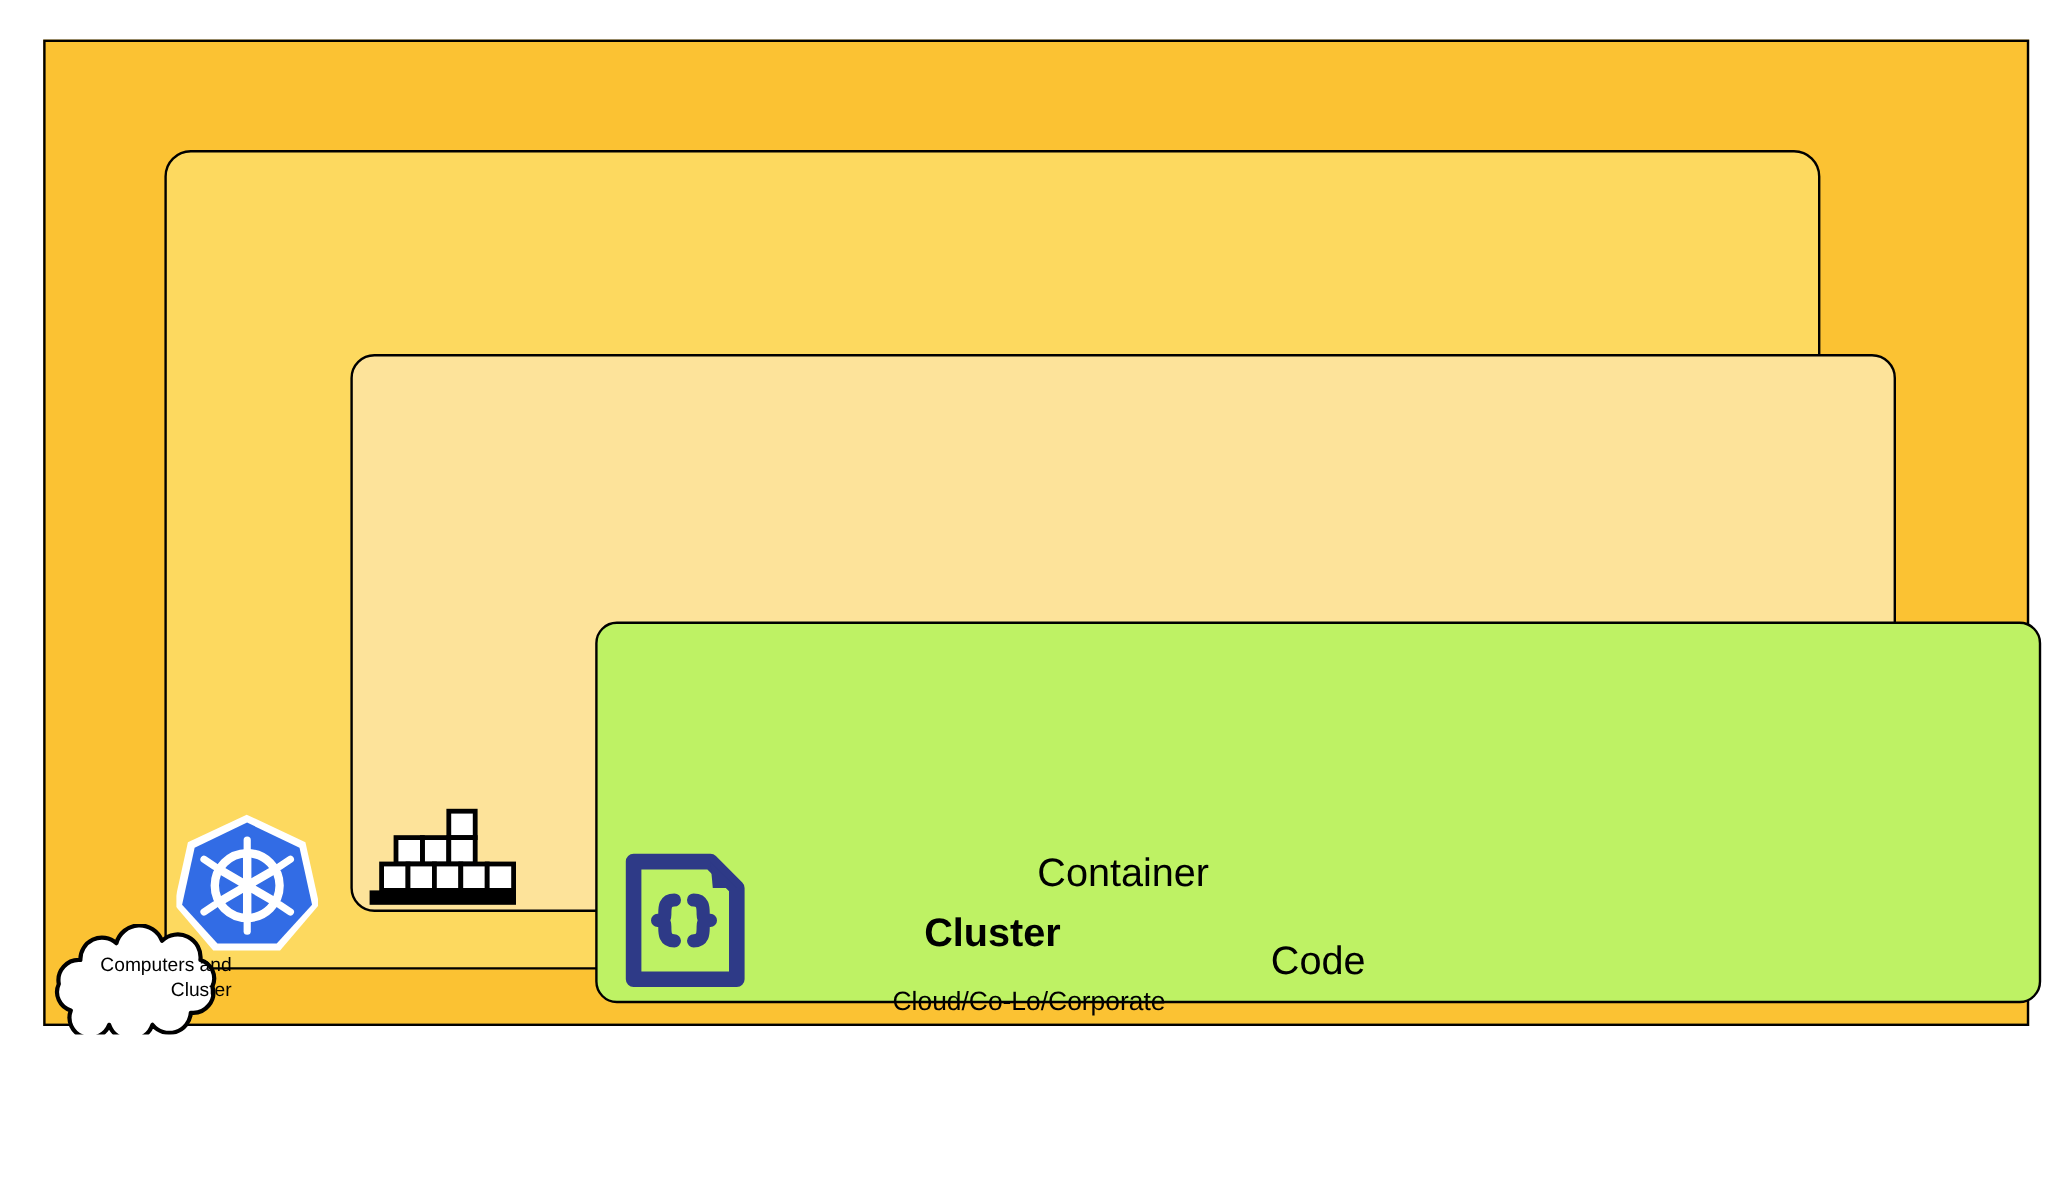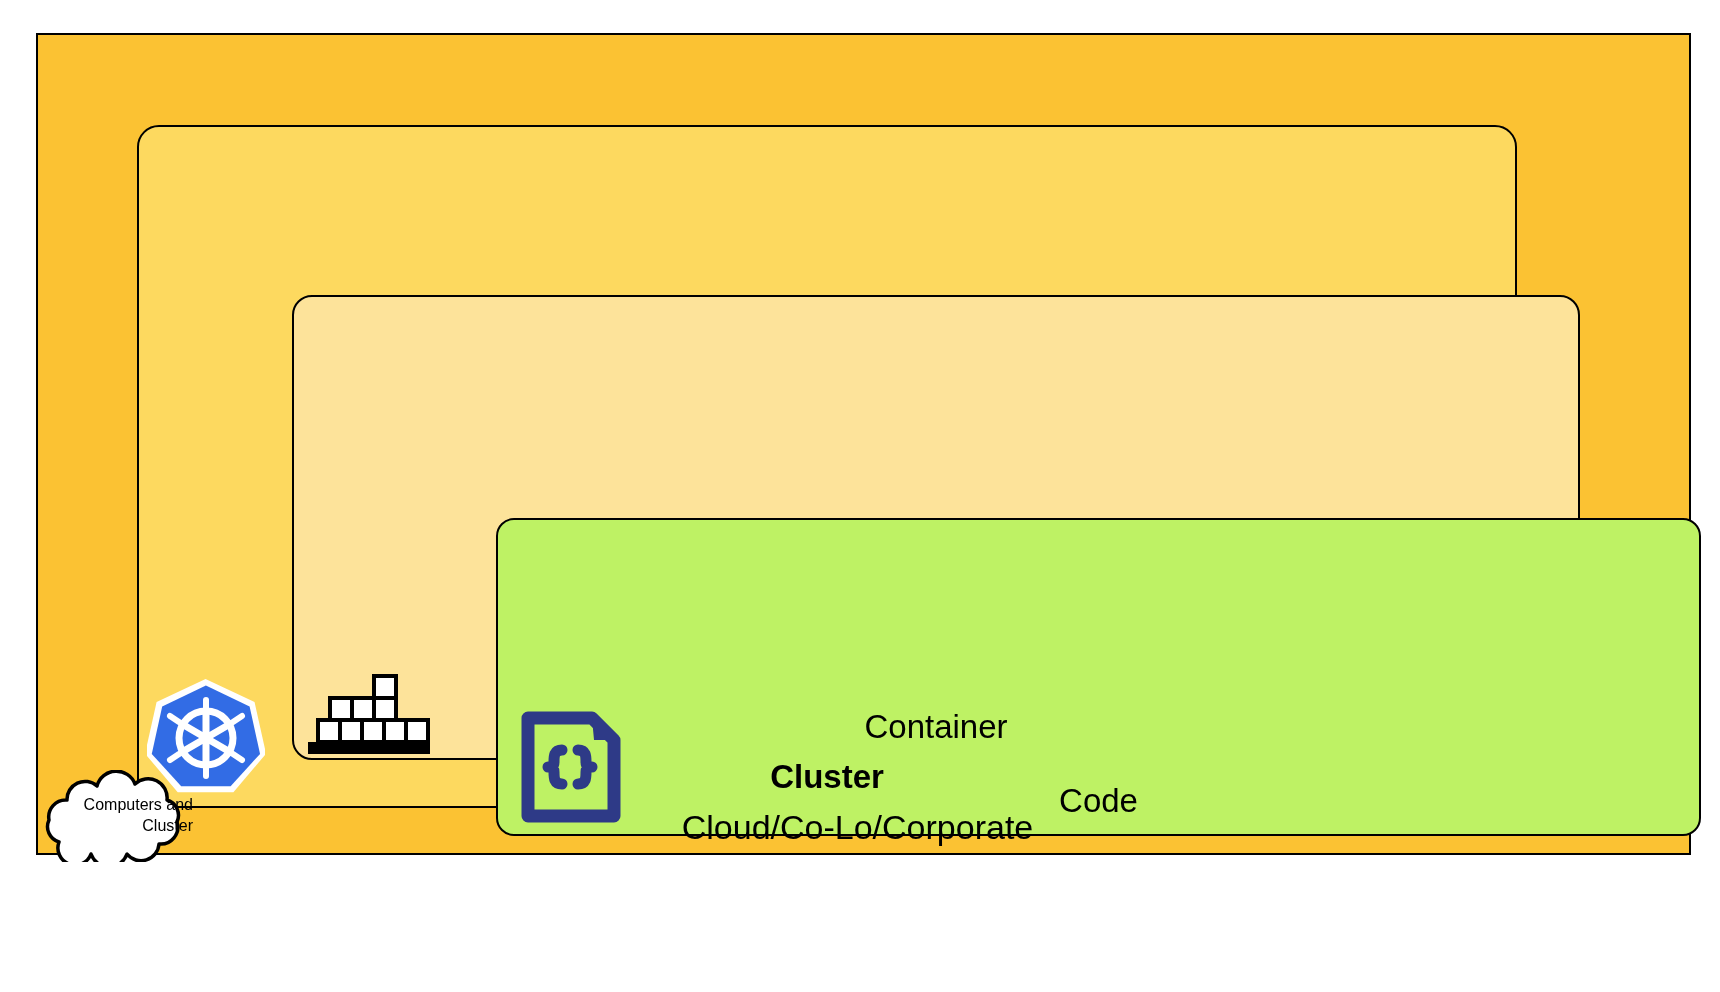--- a/index.html
+++ b/index.html
@@ -36,21 +36,21 @@
     text-align:center;
     color:#000000;
     white-space:nowrap;
     line-height:1.16;
     font-weight:400;
   }
   #label-code{left:0;right:0;bottom:14px;font-size:33px;}
   #label-container{left:0;right:0;bottom:12px;font-size:33px;}
   #label-cluster{left:0;right:0;bottom:10px;font-size:33px;font-weight:bold;}
   #label-datacenter{
-    left:0;right:12px;bottom:6px;font-size:34px;line-height:1.14;
+    left:0;right:12px;bottom:6px;font-size:22px;line-height:1.14;
     white-space:normal;
   }
   #label-datacenter span{display:block;}
 
   
   .icon-wrap{position:absolute;}
 
   #icon-code{left:16px;bottom:6px;width:112px;height:122px;}
   #icon-container{left:12px;bottom:-2px;width:128px;height:90px;}
   #icon-kubernetes{left:8px;bottom:8px;width:118px;height:122px;}

